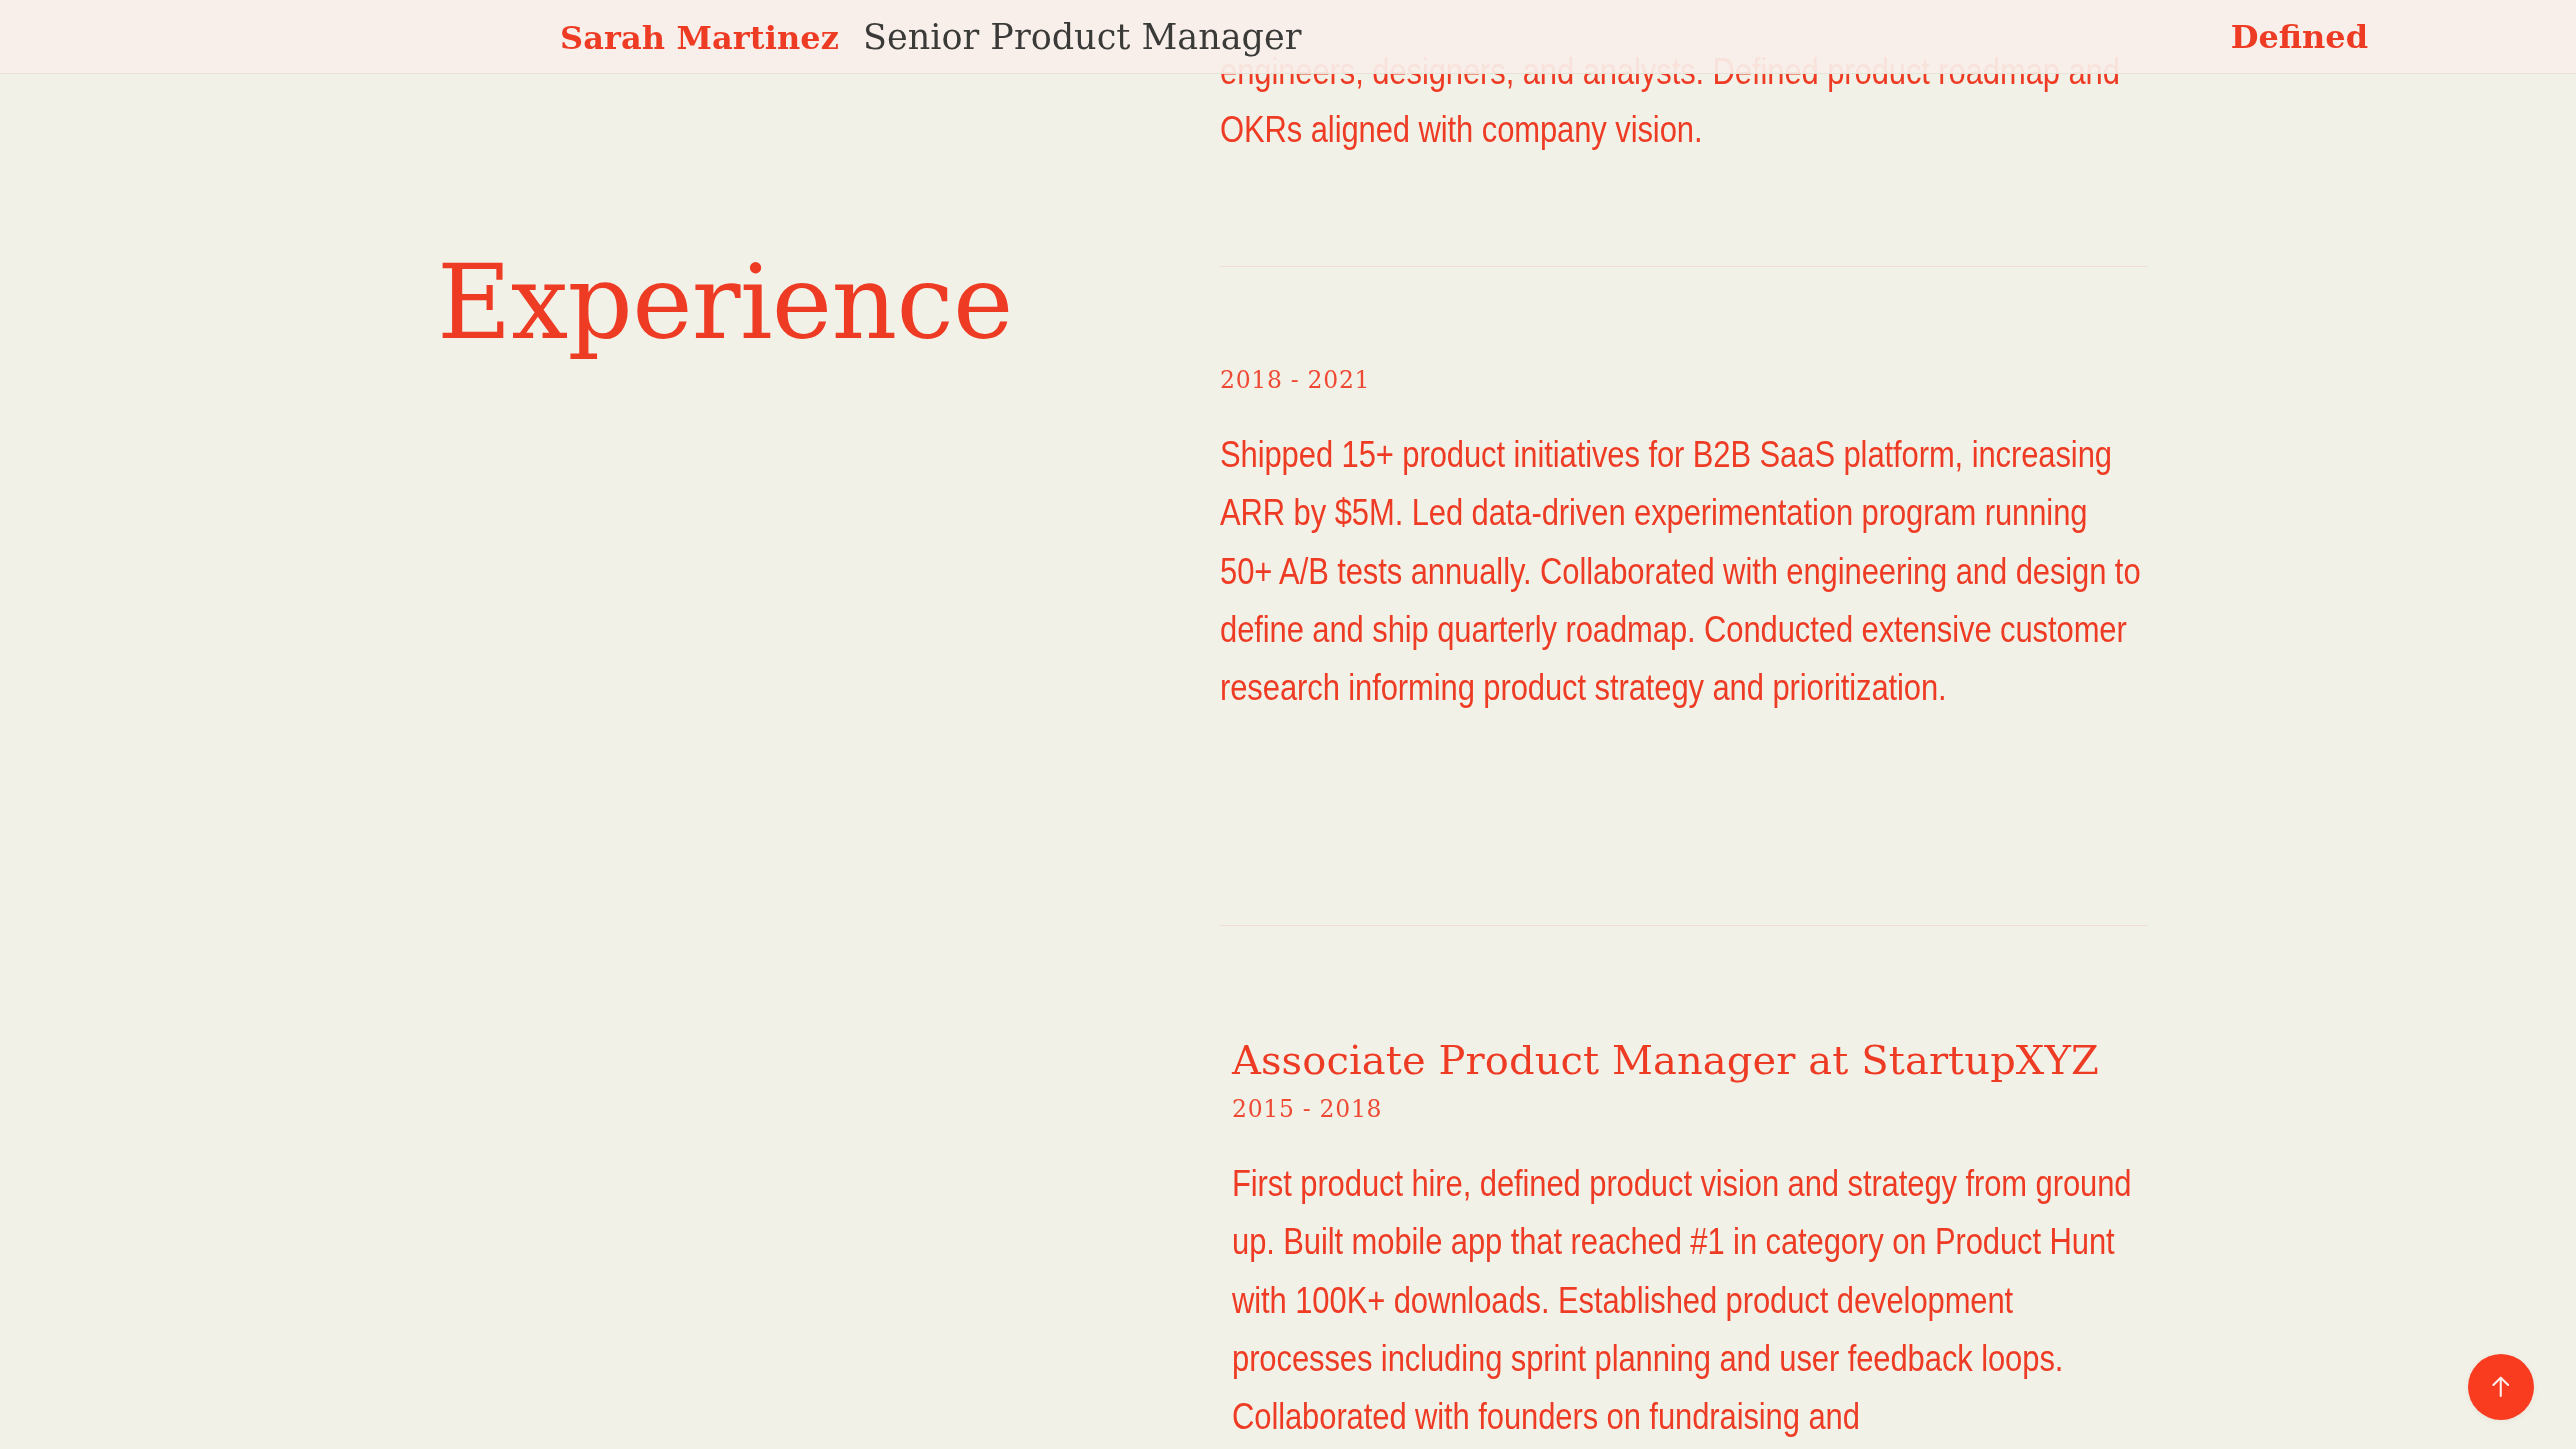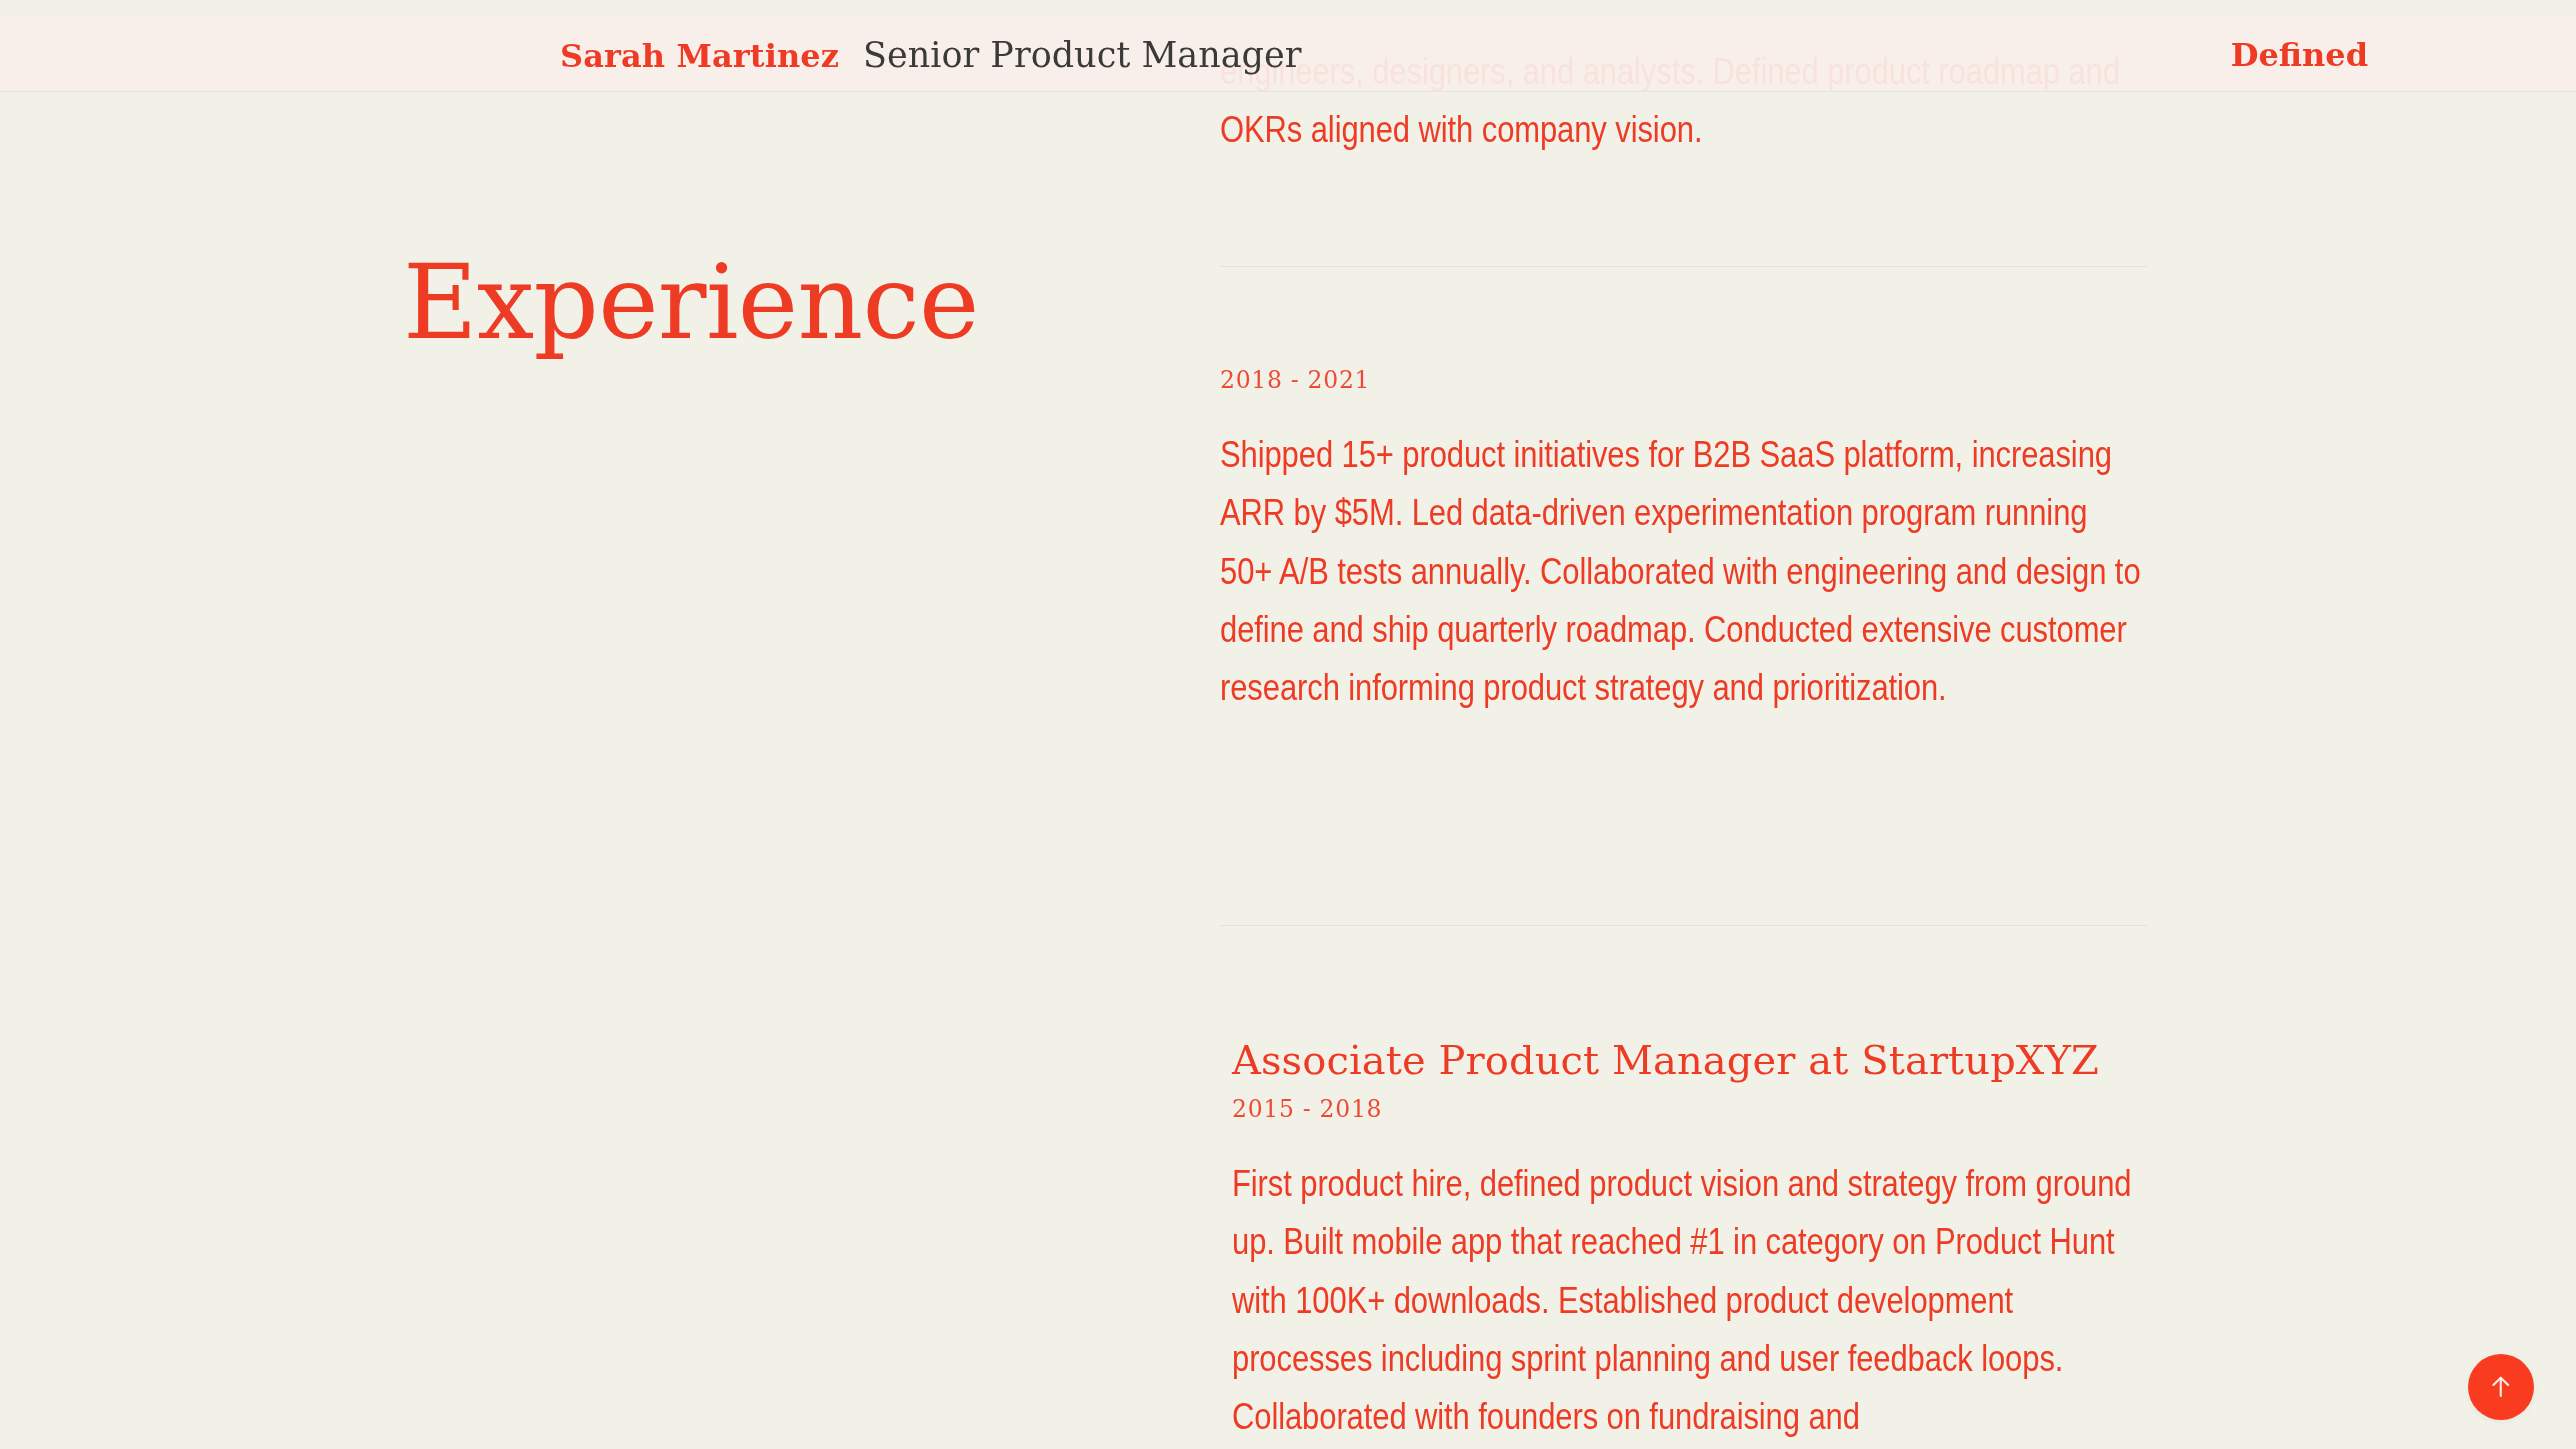--- a/index.html
+++ b/index.html
@@ -32,21 +32,20 @@
   .site-header{
     position:absolute;
     top:0; left:0;
     width:2576px;
     height:74px;
     background:rgba(249,239,234,0.93);
     border-bottom:0.7px solid #E6E4D8;
     display:flex;
     align-items:center;
     z-index:50;
-    margin-top:18px;
   }
   .brand-block{
     position:absolute;
     left:560px;
     top:50%;
     transform:translateY(-50%);
     display:flex;
     align-items:baseline;
     gap:24px;
     white-space:nowrap;
@@ -77,21 +76,21 @@
     color:var(--accent);
     text-decoration:none;
     line-height:1;
     cursor:pointer;
     white-space:nowrap;
   }
 
   
   .section-heading{
     position:absolute;
-    left:403px;
+    left:437px;
     top:164px;
     font-family:"DejaVu Serif", serif;
     font-weight:400;
     font-size:102px;
     line-height:1.05;
     color:var(--accent);
     letter-spacing:-0.7px;
     white-space:nowrap;
   }
 

